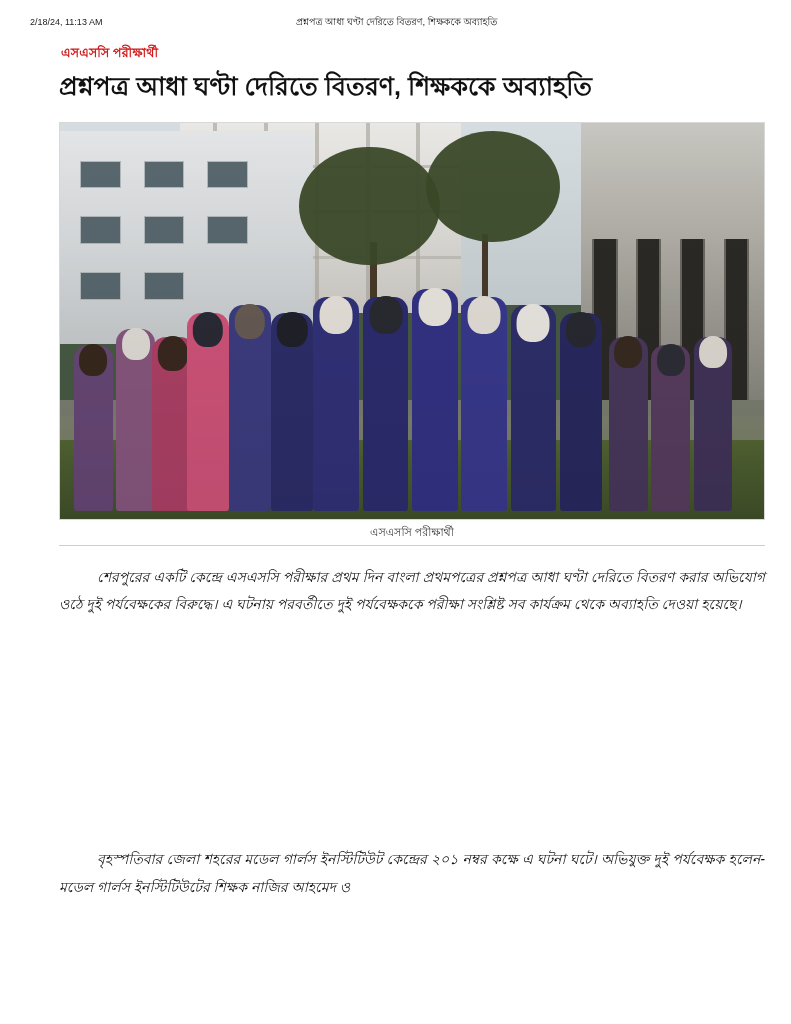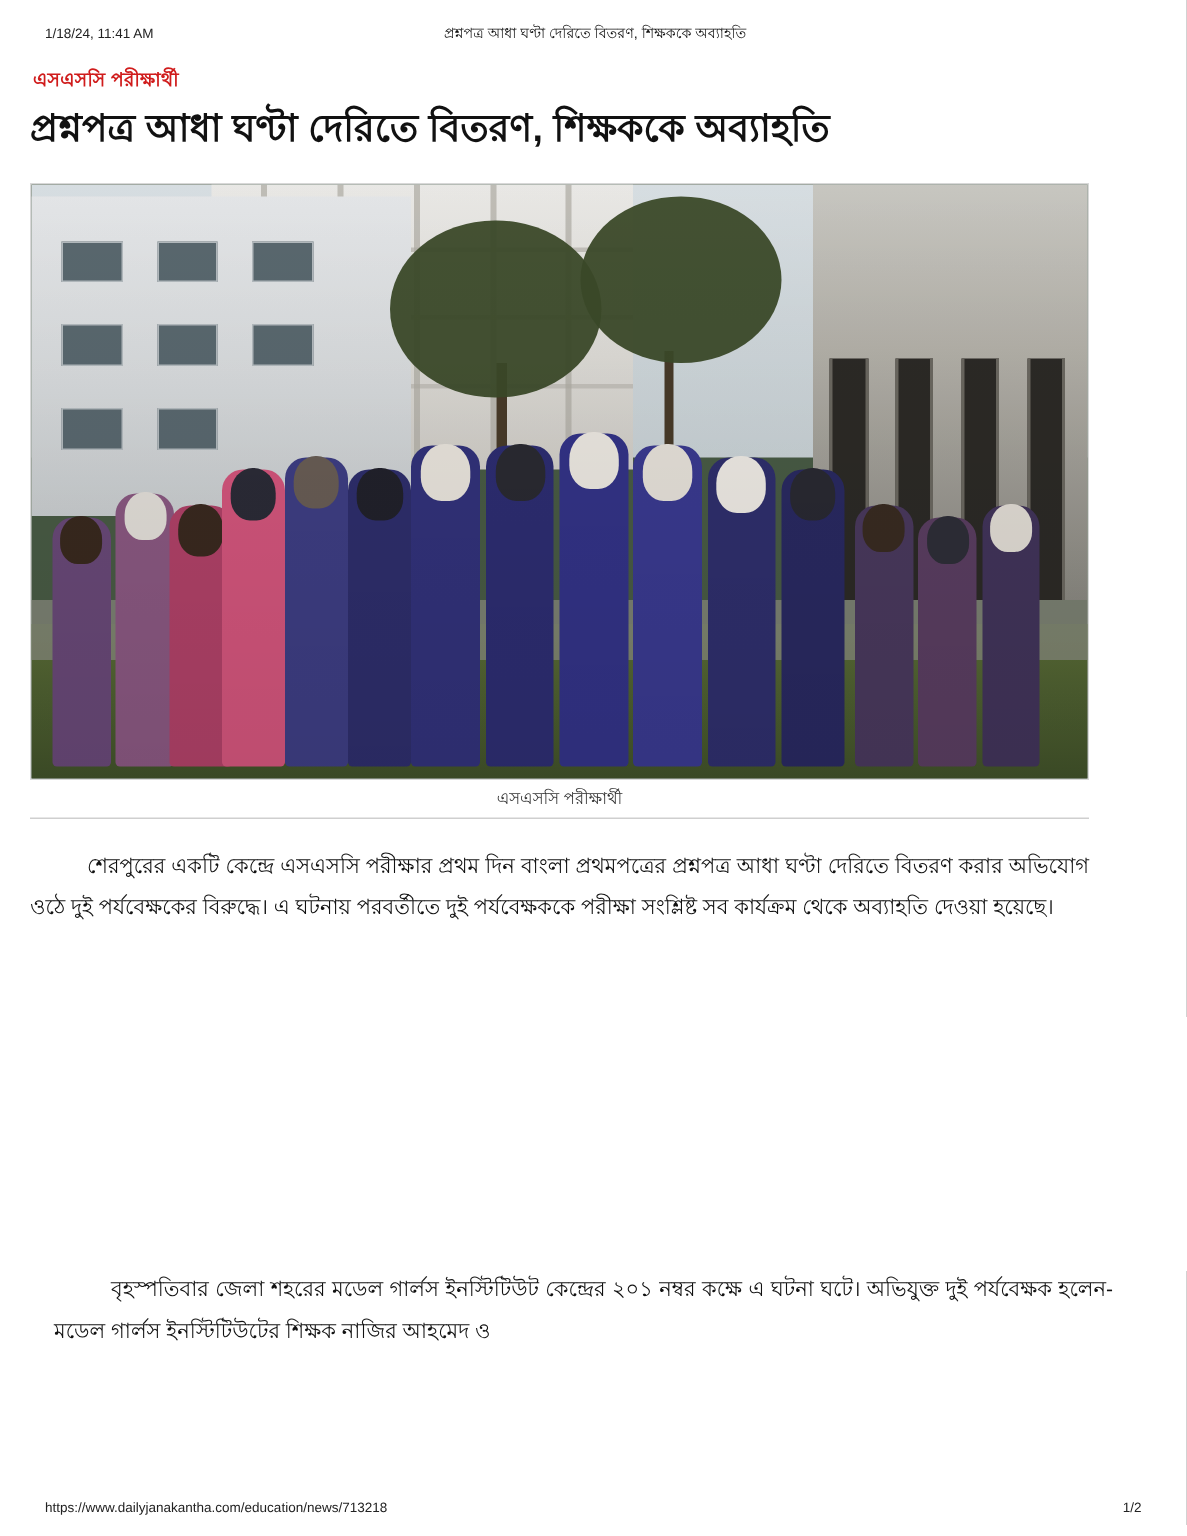--- a/index.html
+++ b/index.html
@@ -44,21 +44,21 @@
   .print-header .ph-right {
     width: 70px;
   }
 
   
   .article {
     position: absolute;
     top: 44px;
     left: 0;
     width: 791px;
-    padding: 0 20px;
+    padding: 0 59px;
   }
   .kicker {
     color: #d01c1c;
     font-size: 12.5px;
     font-weight: bold;
     letter-spacing: .2px;
     margin: 0 0 6px 0;
     padding-left: 2px;
   }
   .headline {
@@ -193,24 +193,24 @@
 
   
   .body-text {
     width: 706px;
     margin-top: 18px;
     font-size: 14px;
     line-height: 1.95;
     color: #111;
     text-align: justify;
     text-indent: 38px;
+    font-style: italic;
   }
   .body-text.second {
     margin-top: 0;
-    margin-left: 16px;
   }
   .para-gap {
     height: 214px;
   }
 
   
   .print-footer {
     position: absolute;
     bottom: 14px;
     left: 0;
@@ -226,21 +226,21 @@
     color: #222;
     text-decoration: none;
   }
 </style>
 </head>
 <body>
 
 <div class="page">
 
   <div class="print-header">
-    <span class="ph-date">1/18/24, 11:41 AM</span>
+    <span class="ph-date">2/18/24, 11:13 AM</span>
     <span class="ph-title">প্রশ্নপত্র আধা ঘণ্টা দেরিতে বিতরণ, শিক্ষককে অব্যাহতি</span>
     <span class="ph-right"></span>
   </div>
 
   <div class="article">
 
     <div class="kicker">এসএসসি পরীক্ষার্থী</div>
 
     <h1 class="headline">প্রশ্নপত্র আধা ঘণ্টা দেরিতে বিতরণ, শিক্ষককে অব্যাহতি</h1>
 
@@ -339,18 +339,14 @@
     </figure>
 
     <p class="body-text">শেরপুরের একটি কেন্দ্রে এসএসসি পরীক্ষার প্রথম দিন বাংলা প্রথমপত্রের প্রশ্নপত্র আধা ঘণ্টা দেরিতে বিতরণ করার অভিযোগ ওঠে দুই পর্যবেক্ষকের বিরুদ্ধে। এ ঘটনায় পরবর্তীতে দুই পর্যবেক্ষককে পরীক্ষা সংশ্লিষ্ট সব কার্যক্রম থেকে অব্যাহতি দেওয়া হয়েছে।</p>
 
     <div class="para-gap"></div>
 
     <p class="body-text second">বৃহস্পতিবার জেলা শহরের মডেল গার্লস ইনস্টিটিউট কেন্দ্রের ২০১ নম্বর কক্ষে এ ঘটনা ঘটে। অভিযুক্ত দুই পর্যবেক্ষক হলেন- মডেল গার্লস ইনস্টিটিউটের শিক্ষক নাজির আহমেদ ও</p>
 
   </div>
 
-  <div class="print-footer">
-    <a href="#">https://www.dailyjanakantha.com/education/news/713218</a>
-    <span>1/2</span>
-  </div>
 
 </div>
 
 </body></html>

